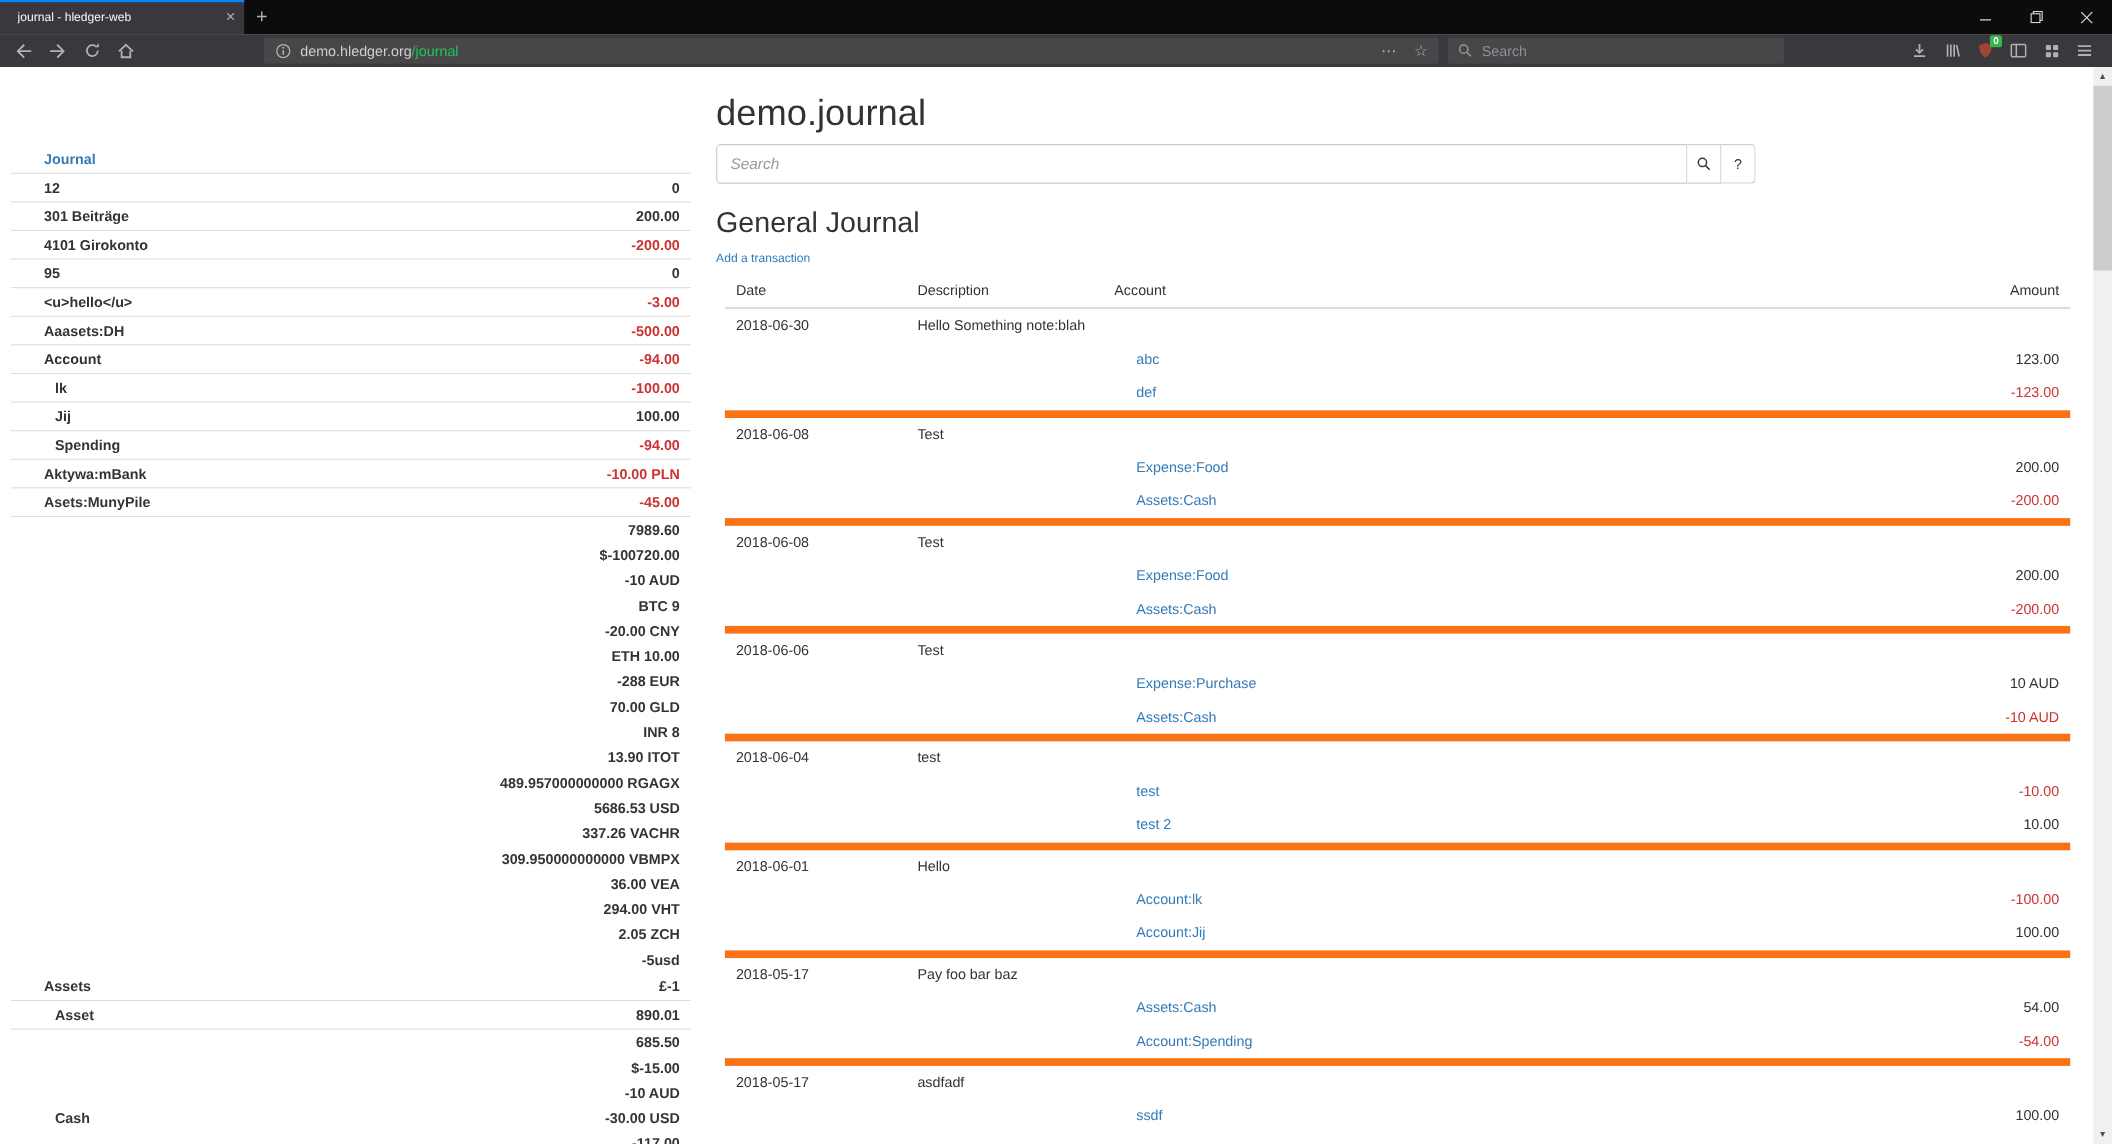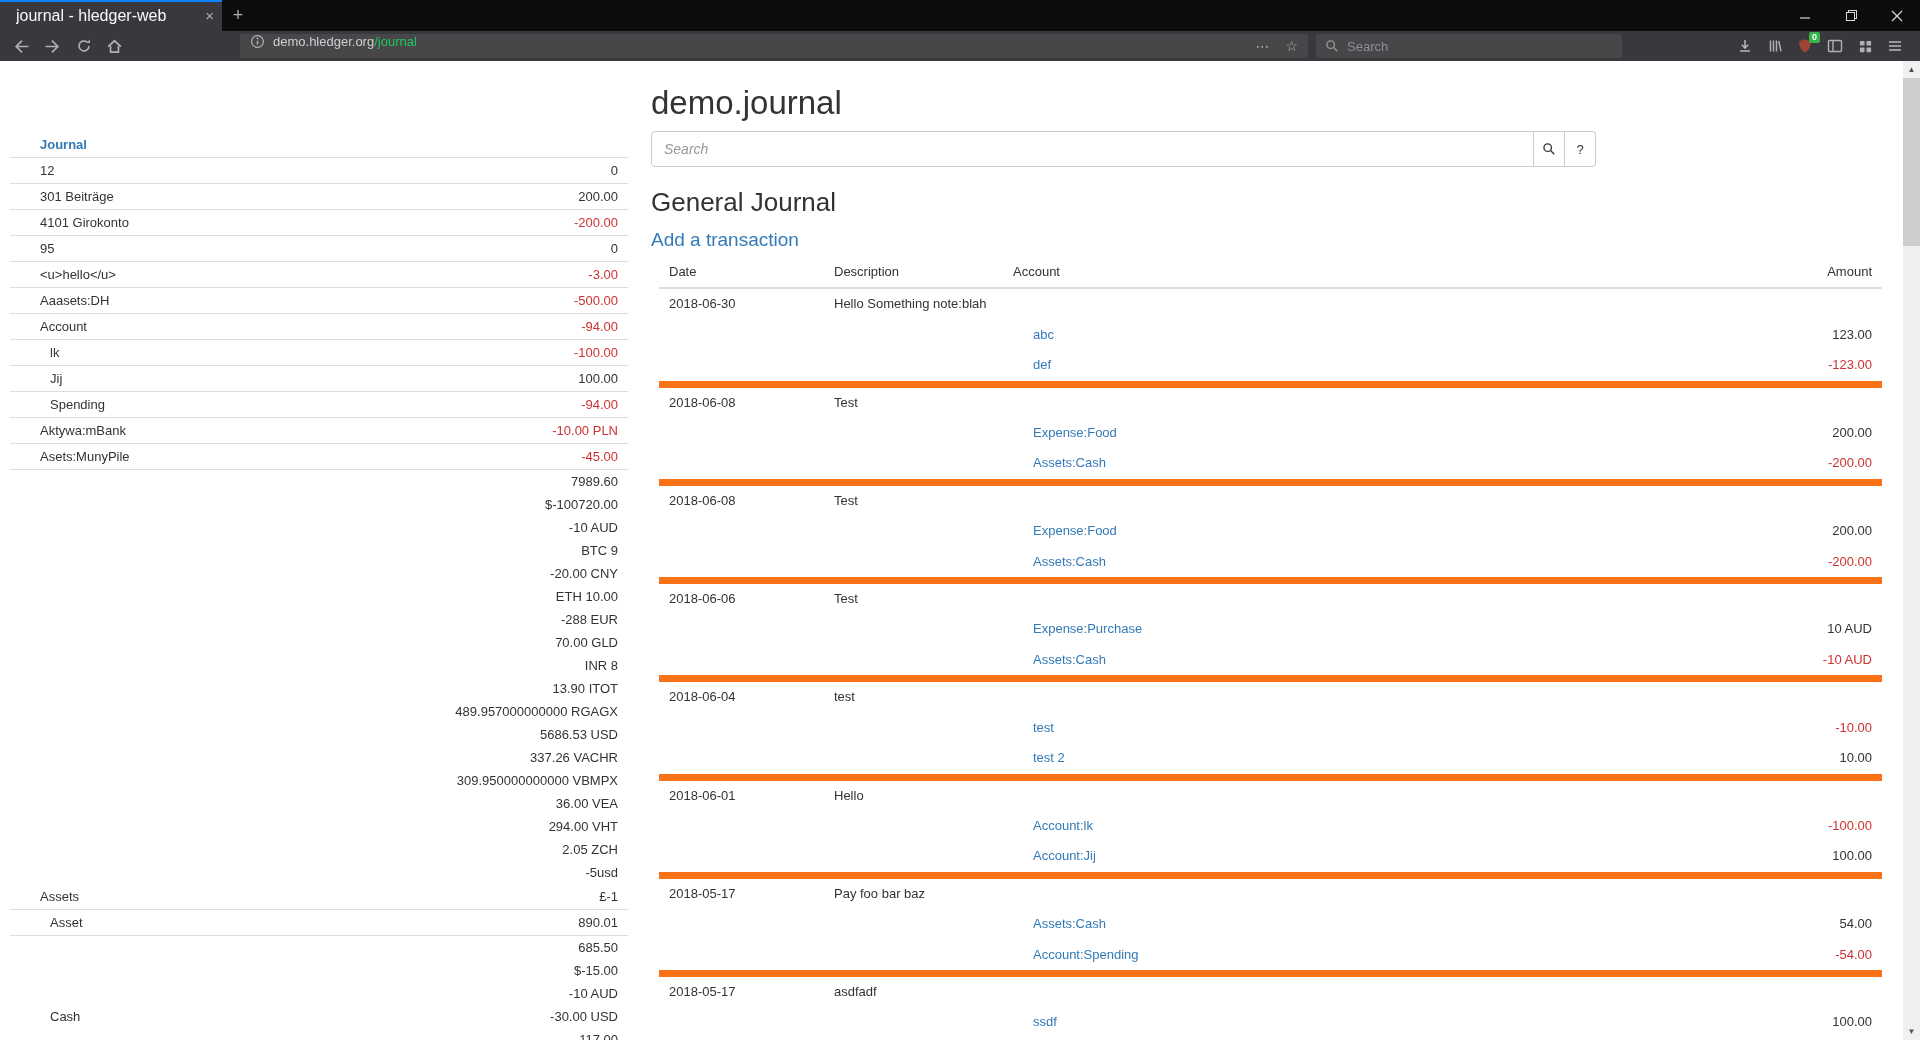--- a/index.html
+++ b/index.html
@@ -5,32 +5,32 @@
   *{box-sizing:border-box;margin:0;padding:0;}
   html,body{width:1920px;height:1040px;overflow:hidden;background:#fff;
     font-family:"Liberation Sans","DejaVu Sans",sans-serif;}
   .browser{position:relative;width:1920px;height:1040px;}
 
   
   .tabbar{height:31px;background:#0c0c0d;display:flex;position:relative;}
   .tab{width:222px;height:31px;background:#38383d;display:flex;align-items:center;
        padding:0 8px 0 16px;position:relative;}
   .tab::before{content:"";position:absolute;top:0;left:0;right:0;height:2px;background:var(--accent,#0a84ff);}
-  .tab-title{color:#f9f9fa;font-size:16px;flex:1;white-space:nowrap;overflow:hidden;}
+  .tab-title{color:#f9f9fa;font-size:11px;flex:1;white-space:nowrap;overflow:hidden;}
   .tab-close{color:#b1b1b3;font-size:15px;margin-left:8px;cursor:default;}
   .newtab-btn{width:32px;height:31px;color:#b1b1b3;font-size:18px;display:flex;
        align-items:center;justify-content:center;}
   .win-controls{position:absolute;right:0;top:0;height:31px;display:flex;}
   .win-btn{width:46px;height:31px;display:flex;align-items:center;justify-content:center;}
 
   .toolbar{height:30px;background:#38383d;display:flex;align-items:center;
        padding-left:6px;position:relative;}
   .nav-btn{width:31px;height:30px;display:flex;align-items:center;justify-content:center;}
   .urlbar{position:absolute;left:240px;top:3px;width:1068px;height:24px;background:#474749;
-       border-radius:2px;display:flex;padding:0 10px;}
+       border-radius:2px;display:flex;align-items:center;padding:0 10px;}
   .url-domain{color:#cfcfd2;font-size:13px;margin-left:8px;}
   .url-path{color:#22c55e;font-size:13px;}
   .ub-spacer{flex:1;}
   .pa-ic{color:#b1b1b3;margin-left:16px;font-size:14px;display:flex;align-items:center;}
   .chrome-search{position:absolute;left:1316px;top:3px;width:306px;height:24px;background:#474749;
        border-radius:2px;display:flex;align-items:center;padding:0 9px;gap:8px;}
   .chrome-search-ph{color:#8f8f94;font-size:13px;}
   .tb-right{position:absolute;right:10px;top:0;height:30px;display:flex;align-items:center;}
   .tb-ic{width:30px;height:30px;display:flex;align-items:center;justify-content:center;position:relative;}
   .badge{position:absolute;top:1px;right:0;background:var(--badge,#35b54a);color:#fff;
@@ -41,36 +41,36 @@
   .scrollbar{position:absolute;right:0;top:0;width:17px;height:100%;background:#f0f0f1;z-index:5;}
   .sb-arrow{position:absolute;left:0;width:17px;height:17px;display:flex;align-items:center;
        justify-content:center;font-size:8px;color:#505050;}
   .sb-arrow.up{top:0;} .sb-arrow.down{bottom:0;}
   .thumb{position:absolute;top:17px;left:0;width:17px;height:168px;background:#cdcdd0;}
 
   .sidebar{position:absolute;left:10px;top:71px;width:618px;font-size:13px;color:#333;}
   .sb-head{padding:4px 10px 4px 30px;border-bottom:1px solid #ddd;font-weight:bold;
        color:var(--link,#337ab7);line-height:17px;cursor:pointer;}
   .sb-line{display:flex;justify-content:space-between;align-items:baseline;
-       padding:3px 10px 3px 0;line-height:17px;}
+       padding:3px 10px 3px 0;line-height:17px;font-weight:bold;}
   .sb-line.bordered{padding-top:4px;padding-bottom:4px;border-bottom:1px solid #ddd;}
   .sb-name{white-space:nowrap;}
   .sb-amt{white-space:nowrap;}
 
   .main{position:absolute;left:651px;top:0;width:1231px;}
   .page-title{margin-top:22px;font-size:33px;font-weight:500;color:#333;line-height:40px;}
   .search-group{margin-top:8px;display:flex;}
   .search-group input{width:883px;height:36px;border:1px solid #ccc;border-radius:4px 0 0 4px;
        padding:0 12px;font-size:14px;color:#333;outline:none;}
   .search-group input::placeholder{color:#999;font-style:italic;}
   .sg-btn{width:31px;height:36px;border:1px solid #ccc;border-left:0;background:#fff;
        display:flex;align-items:center;justify-content:center;font-size:13px;color:#333;cursor:pointer;}
   .sg-btn.last{border-radius:0 4px 4px 0;}
   .section-heading{margin-top:20px;font-size:26px;font-weight:500;color:#333;line-height:30px;}
-  .add-link{display:inline-block;margin-top:12px;font-size:19px;color:var(--link,#337ab7);
+  .add-link{display:inline-block;margin-top:12px;font-size:11px;color:var(--link,#337ab7);
        text-decoration:none;cursor:pointer;}
   .jtable{margin:6px 0 0 8px;font-size:13px;}
   .jrow{display:grid;grid-template-columns:165px 179px 1fr 200px;}
   .jc{padding:6px 10px;line-height:18.4px;min-height:18px;}
   .jhead{border-bottom:2px solid #ddd;}
   .jhead .jc{font-weight:normal;}
   .tsep{border-top:7px solid #f97316;}
   .c-amt{text-align:right;white-space:nowrap;}
   .posting-acct{padding-left:30px;}
   .acct-link{color:var(--link,#337ab7);text-decoration:none;cursor:pointer;}

